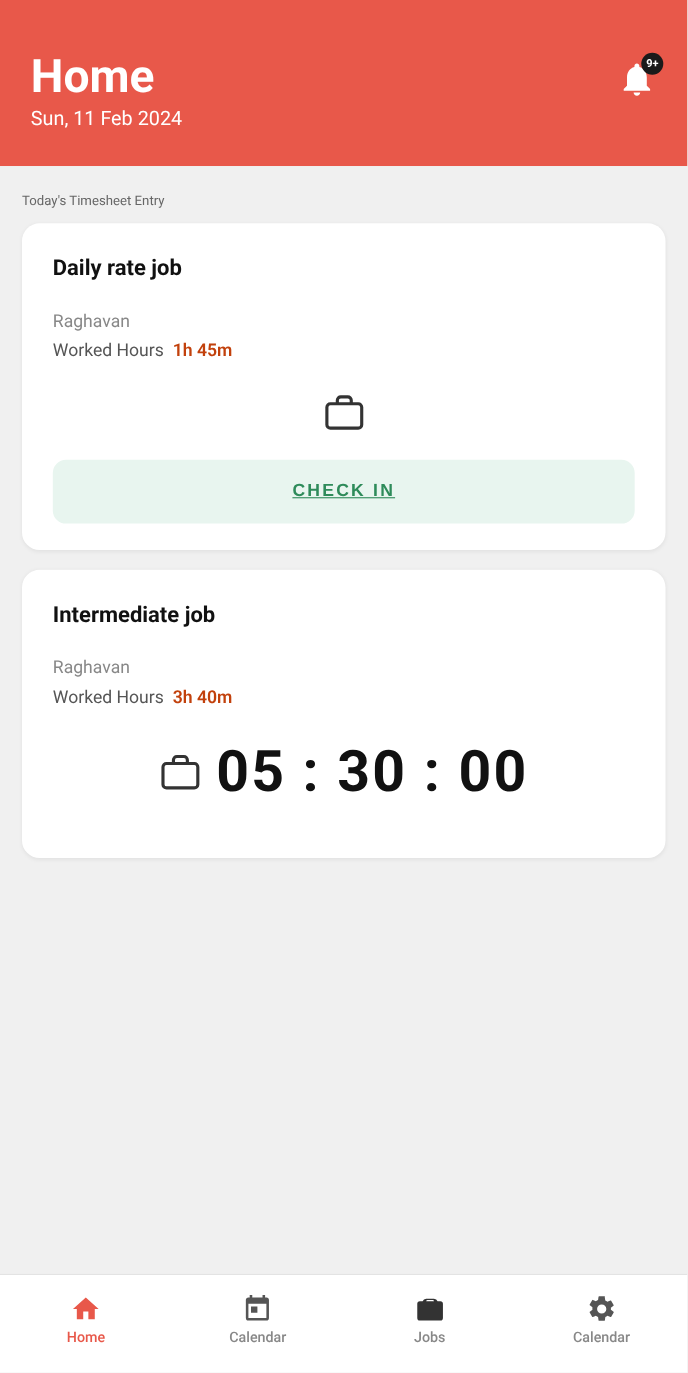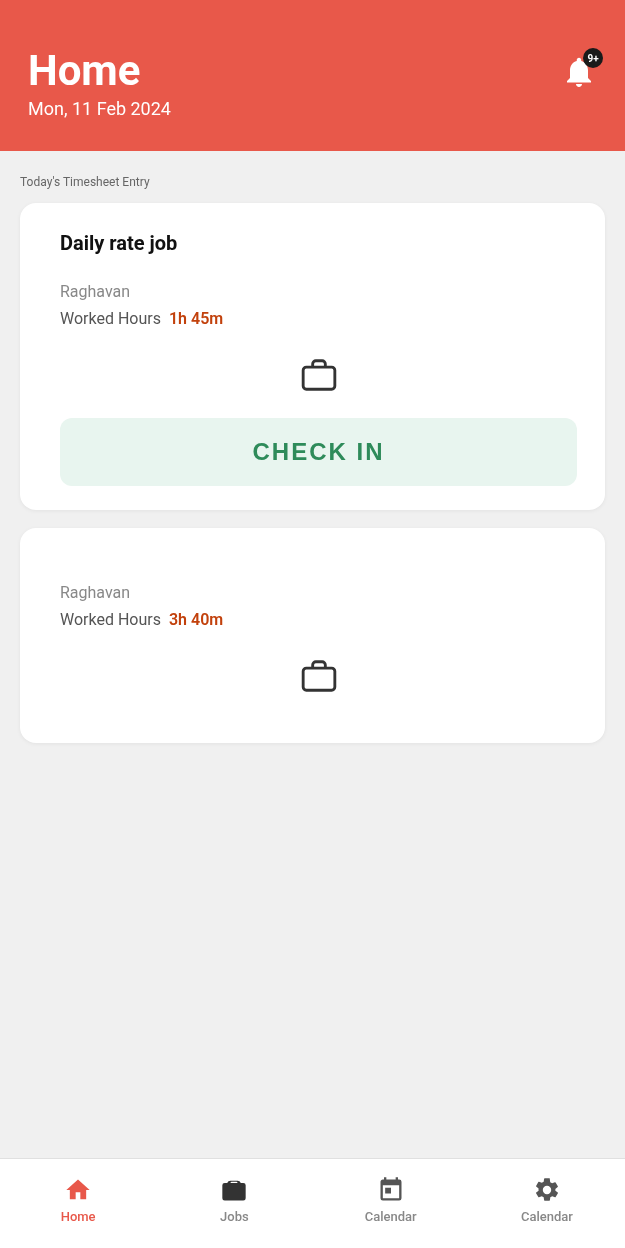--- a/index.html
+++ b/index.html
@@ -72,21 +72,21 @@
       color: #666;
       font-size: 12px;
       margin-bottom: 14px;
       font-weight: 400;
     }
 
     
     .card {
       background: white;
       border-radius: 16px;
-      padding: 28px 28px 24px 40px;
+      padding: 28px 28px 24px 28px;
       margin-bottom: 18px;
       box-shadow: 0 1px 4px rgba(0,0,0,0.06);
     }
 
     .job-title {
       font-size: 20px;
       font-weight: 700;
       color: #111;
       margin-bottom: 6px;
     }
@@ -127,25 +127,26 @@
       letter-spacing: 2px;
     }
 
     .check-in-btn {
       width: 100%;
       padding: 20px;
       background: #E8F5EF;
       border: none;
       border-radius: 12px;
       color: #2E8B5A;
-      font-size: 24px;
+      font-size: 16px;
       font-weight: 700;
       letter-spacing: 2px;
       cursor: pointer;
       text-transform: uppercase;
+      text-decoration: underline;
     }
 
     
     .bottom-nav {
       background: white;
       border-top: 1px solid #e0e0e0;
       display: flex;
       justify-content: space-around;
       align-items: center;
       padding: 12px 0 20px 0;
@@ -176,21 +177,21 @@
     .nav-item.active .nav-icon polygon {
       fill: #E8584A;
     }
   </style>
 </head>
 <body>
 
 <div class="header">
   <div class="header-text">
     <div class="header-title">Home</div>
-    <div class="header-date">Mon, 11 Feb 2024</div>
+    <div class="header-date">Sun, 11 Feb 2024</div>
   </div>
   <div class="notification-bell">
     <svg class="bell-icon" viewBox="0 0 24 24" fill="white" xmlns="http://www.w3.org/2000/svg">
       <path d="M12 22c1.1 0 2-.9 2-2h-4c0 1.1.9 2 2 2zm6-6V11c0-3.07-1.64-5.64-4.5-6.32V4c0-.83-.67-1.5-1.5-1.5s-1.5.67-1.5 1.5v.68C7.63 5.36 6 7.92 6 11v5l-2 2v1h16v-1l-2-2z"></path>
     </svg>
     <div class="notification-badge">9+</div>
   </div>
 </div>
 
 <div class="main-content">
@@ -207,55 +208,57 @@
       <svg class="briefcase-icon" viewBox="0 0 24 24" fill="none" stroke="#333" stroke-width="1.8" xmlns="http://www.w3.org/2000/svg">
         <rect x="2" y="7" width="20" height="14" rx="2" ry="2"></rect>
         <path d="M16 7V5a2 2 0 0 0-2-2h-4a2 2 0 0 0-2 2v2"></path>
         <line x1="12" y1="12" x2="12" y2="12"></line>
       </svg>
     </div>
     <button class="check-in-btn">CHECK IN</button>
   </div>
 
   <div class="card">
+    <div class="job-title">Intermediate job</div>
     <div class="job-person">Raghavan</div>
     <div class="worked-hours-row">
       <span>Worked Hours</span>
       <span class="worked-hours-value">3h 40m</span>
     </div>
     <div class="timer-row">
       <svg class="briefcase-icon" viewBox="0 0 24 24" fill="none" stroke="#333" stroke-width="1.8" xmlns="http://www.w3.org/2000/svg">
         <rect x="2" y="7" width="20" height="14" rx="2" ry="2"></rect>
         <path d="M16 7V5a2 2 0 0 0-2-2h-4a2 2 0 0 0-2 2v2"></path>
       </svg>
+      <div class="timer-text">05 : 30 : 00</div>
     </div>
   </div>
 </div>
 
 <div class="bottom-nav">
 
   <div class="nav-item active">
     <svg class="nav-icon" viewBox="0 0 24 24" xmlns="http://www.w3.org/2000/svg">
       <path d="M10 20v-6h4v6h5v-8h3L12 3 2 12h3v8z" fill="#E8584A"></path>
     </svg>
     <span class="nav-label" style="color:#E8584A;">Home</span>
   </div>
 
   <div class="nav-item">
+    <svg class="nav-icon" viewBox="0 0 24 24" xmlns="http://www.w3.org/2000/svg">
+      <path d="M19 3h-1V1h-2v2H8V1H6v2H5C3.89 3 3 3.9 3 5v14a2 2 0 0 0 2 2h14a2 2 0 0 0 2-2V5a2 2 0 0 0-2-2zm0 16H5V8h14v11zM7 10h5v5H7z" fill="#555"></path>
+    </svg>
+    <span class="nav-label">Calendar</span>
+  </div>
+
+  <div class="nav-item">
     <svg class="nav-icon" viewBox="0 0 24 24" fill="#333" xmlns="http://www.w3.org/2000/svg">
       <path d="M20 6h-2.18A3 3 0 0 0 15 4h-6a3 3 0 0 0-2.82 2H4a2 2 0 0 0-2 2v11a2 2 0 0 0 2 2h16a2 2 0 0 0 2-2V8a2 2 0 0 0-2-2zm-11 0a1 1 0 0 1 1-1h4a1 1 0 0 1 1 1H9z"></path>
     </svg>
     <span class="nav-label">Jobs</span>
-  </div>
-
-  <div class="nav-item">
-    <svg class="nav-icon" viewBox="0 0 24 24" xmlns="http://www.w3.org/2000/svg">
-      <path d="M19 3h-1V1h-2v2H8V1H6v2H5C3.89 3 3 3.9 3 5v14a2 2 0 0 0 2 2h14a2 2 0 0 0 2-2V5a2 2 0 0 0-2-2zm0 16H5V8h14v11zM7 10h5v5H7z" fill="#555"></path>
-    </svg>
-    <span class="nav-label">Calendar</span>
   </div>
 
 
   <div class="nav-item">
     <svg class="nav-icon" viewBox="0 0 24 24" fill="#555" xmlns="http://www.w3.org/2000/svg">
       <path d="M19.14 12.94a7.07 7.07 0 0 0 .06-.94 7.07 7.07 0 0 0-.06-.94l2.03-1.58a.49.49 0 0 0 .12-.61l-1.92-3.32a.49.49 0 0 0-.59-.22l-2.39.96a7.05 7.05 0 0 0-1.62-.94l-.36-2.54A.484.484 0 0 0 14 2h-4a.484.484 0 0 0-.48.41l-.36 2.54a7.05 7.05 0 0 0-1.62.94l-2.39-.96a.48.48 0 0 0-.59.22L2.64 8.47a.48.48 0 0 0 .12.61l2.03 1.58a7.2 7.2 0 0 0-.06.94c0 .31.02.63.06.94L2.76 14.12a.49.49 0 0 0-.12.61l1.92 3.32c.12.22.37.29.59.22l2.39-.96c.5.36 1.04.67 1.62.94l.36 2.54c.05.24.27.41.48.41h4c.24 0 .44-.17.47-.41l.36-2.54a7.05 7.05 0 0 0 1.62-.94l2.39.96c.22.08.47 0 .59-.22l1.92-3.32a.49.49 0 0 0-.12-.61l-2.01-1.58zM12 15.6A3.6 3.6 0 0 1 8.4 12 3.6 3.6 0 0 1 12 8.4 3.6 3.6 0 0 1 15.6 12 3.6 3.6 0 0 1 12 15.6z"></path>
     </svg>
     <span class="nav-label">Calendar</span>
   </div>
 

